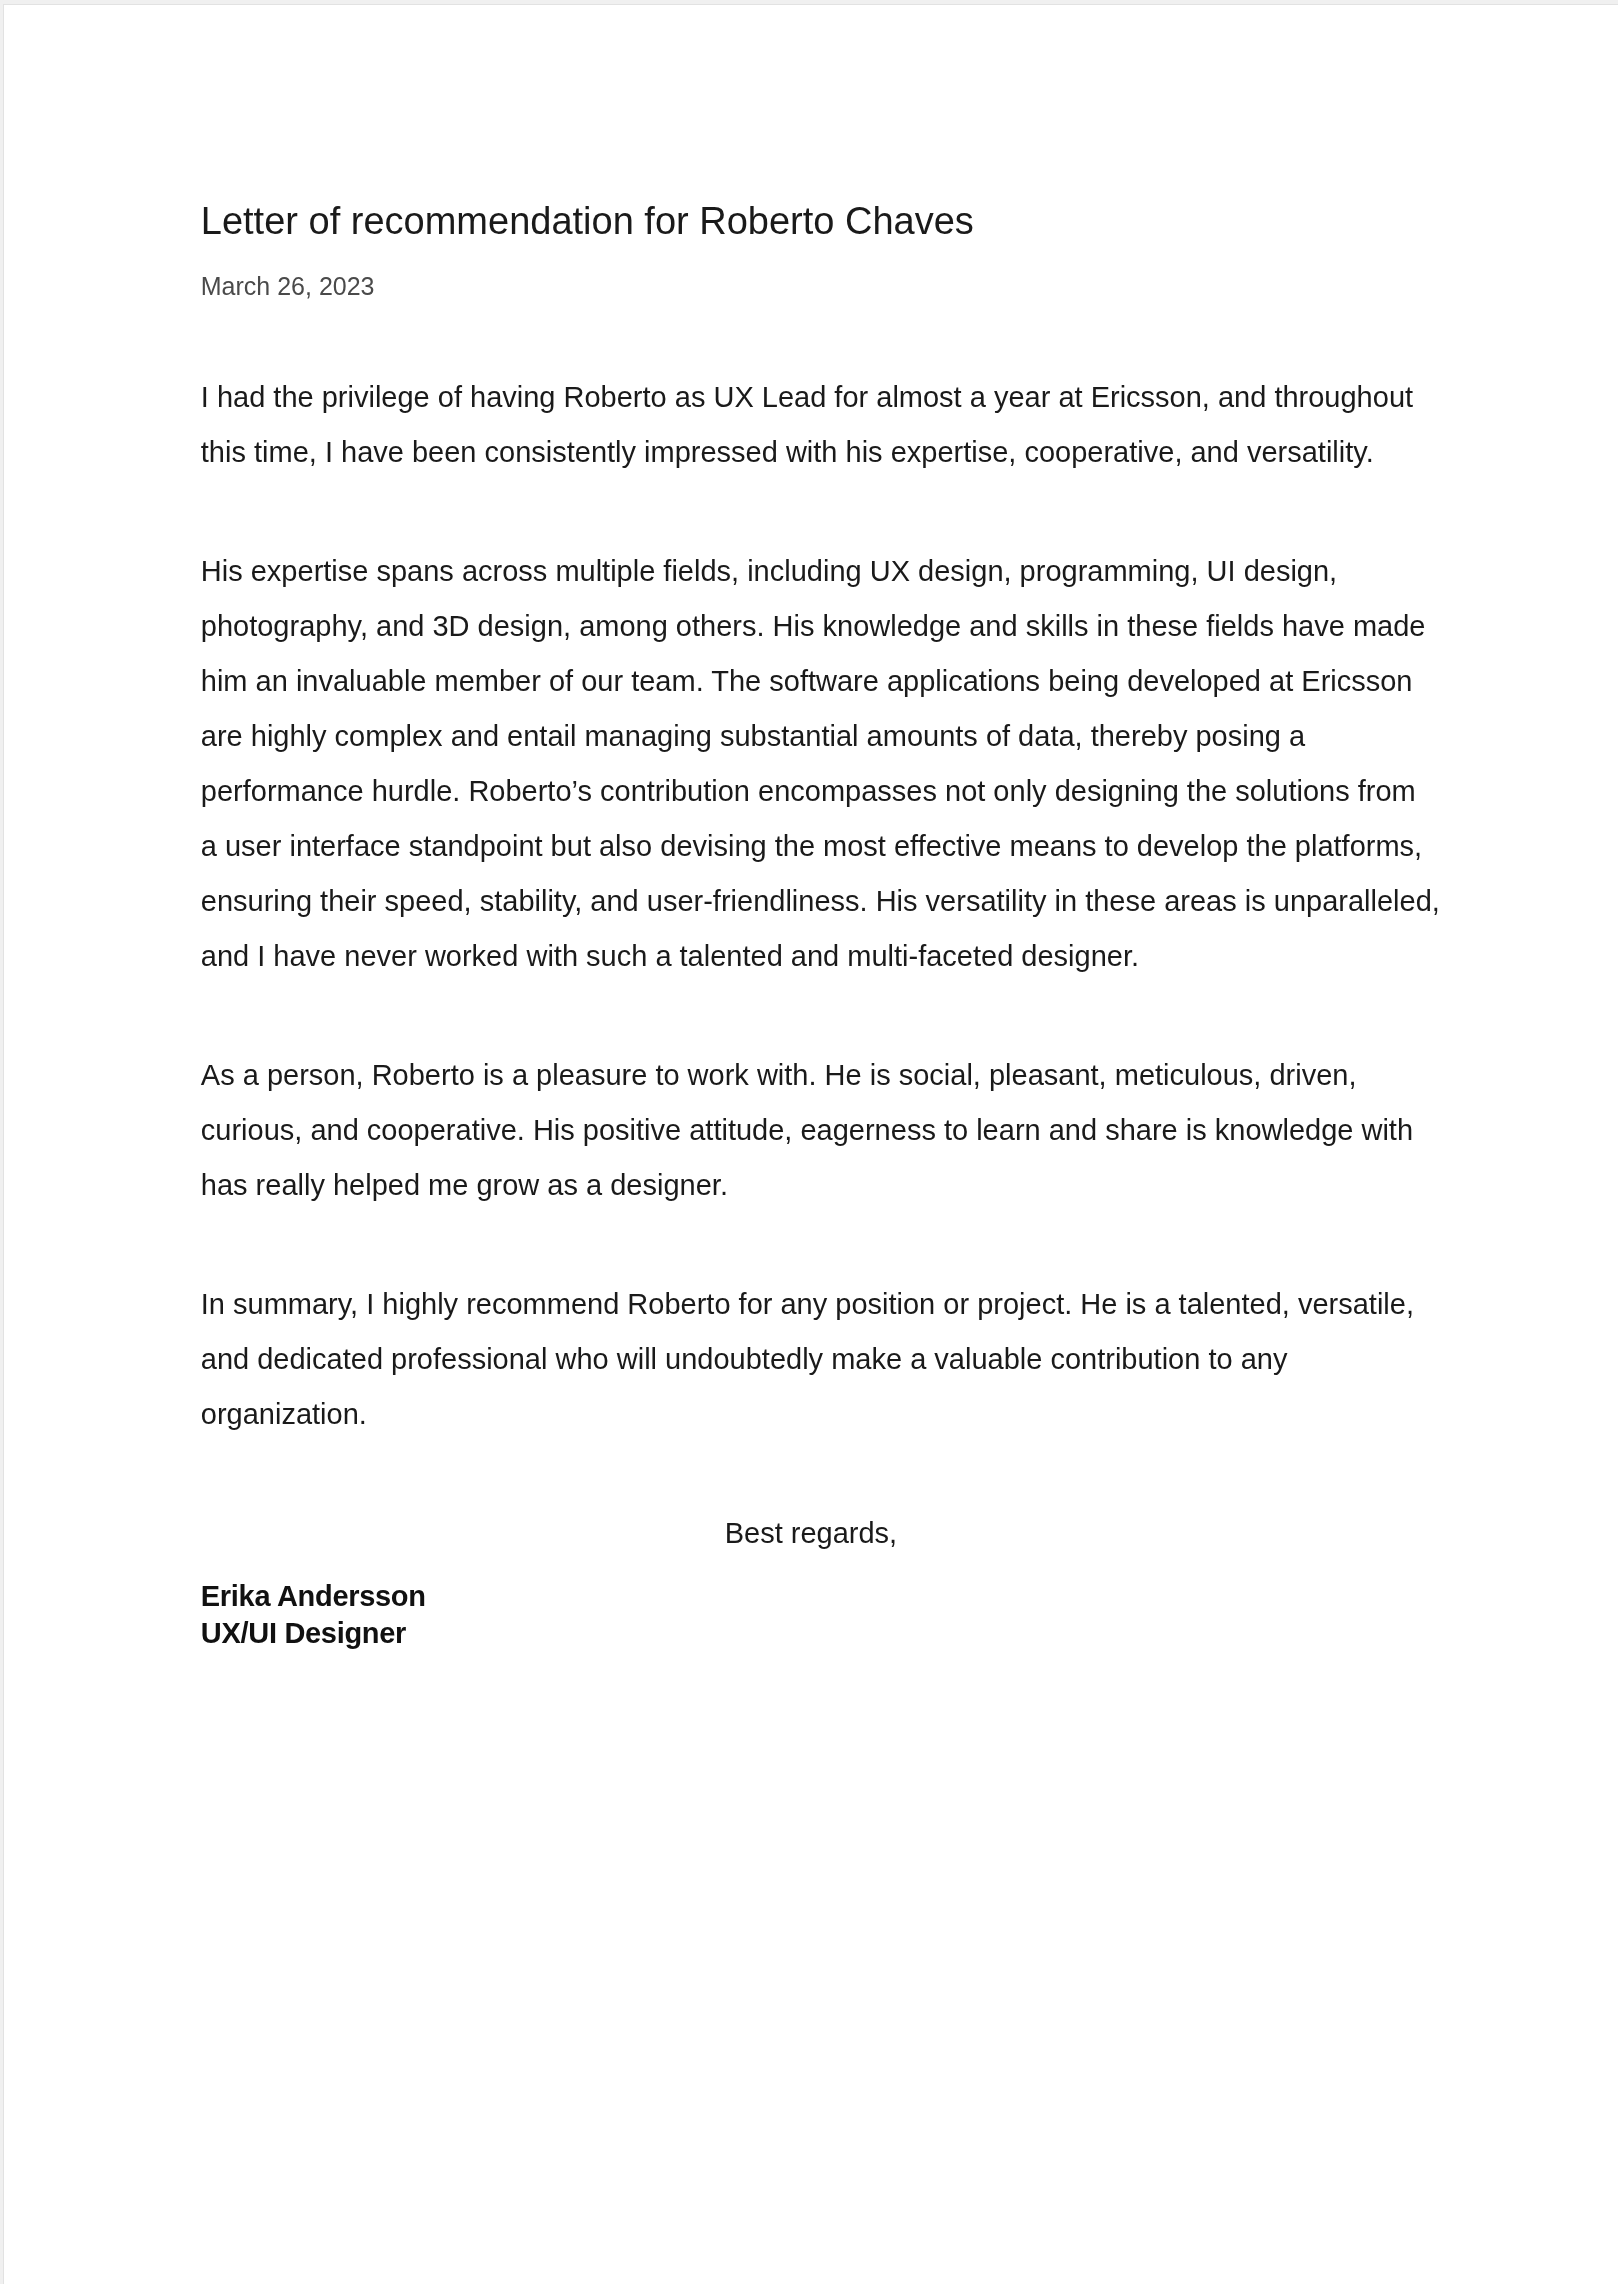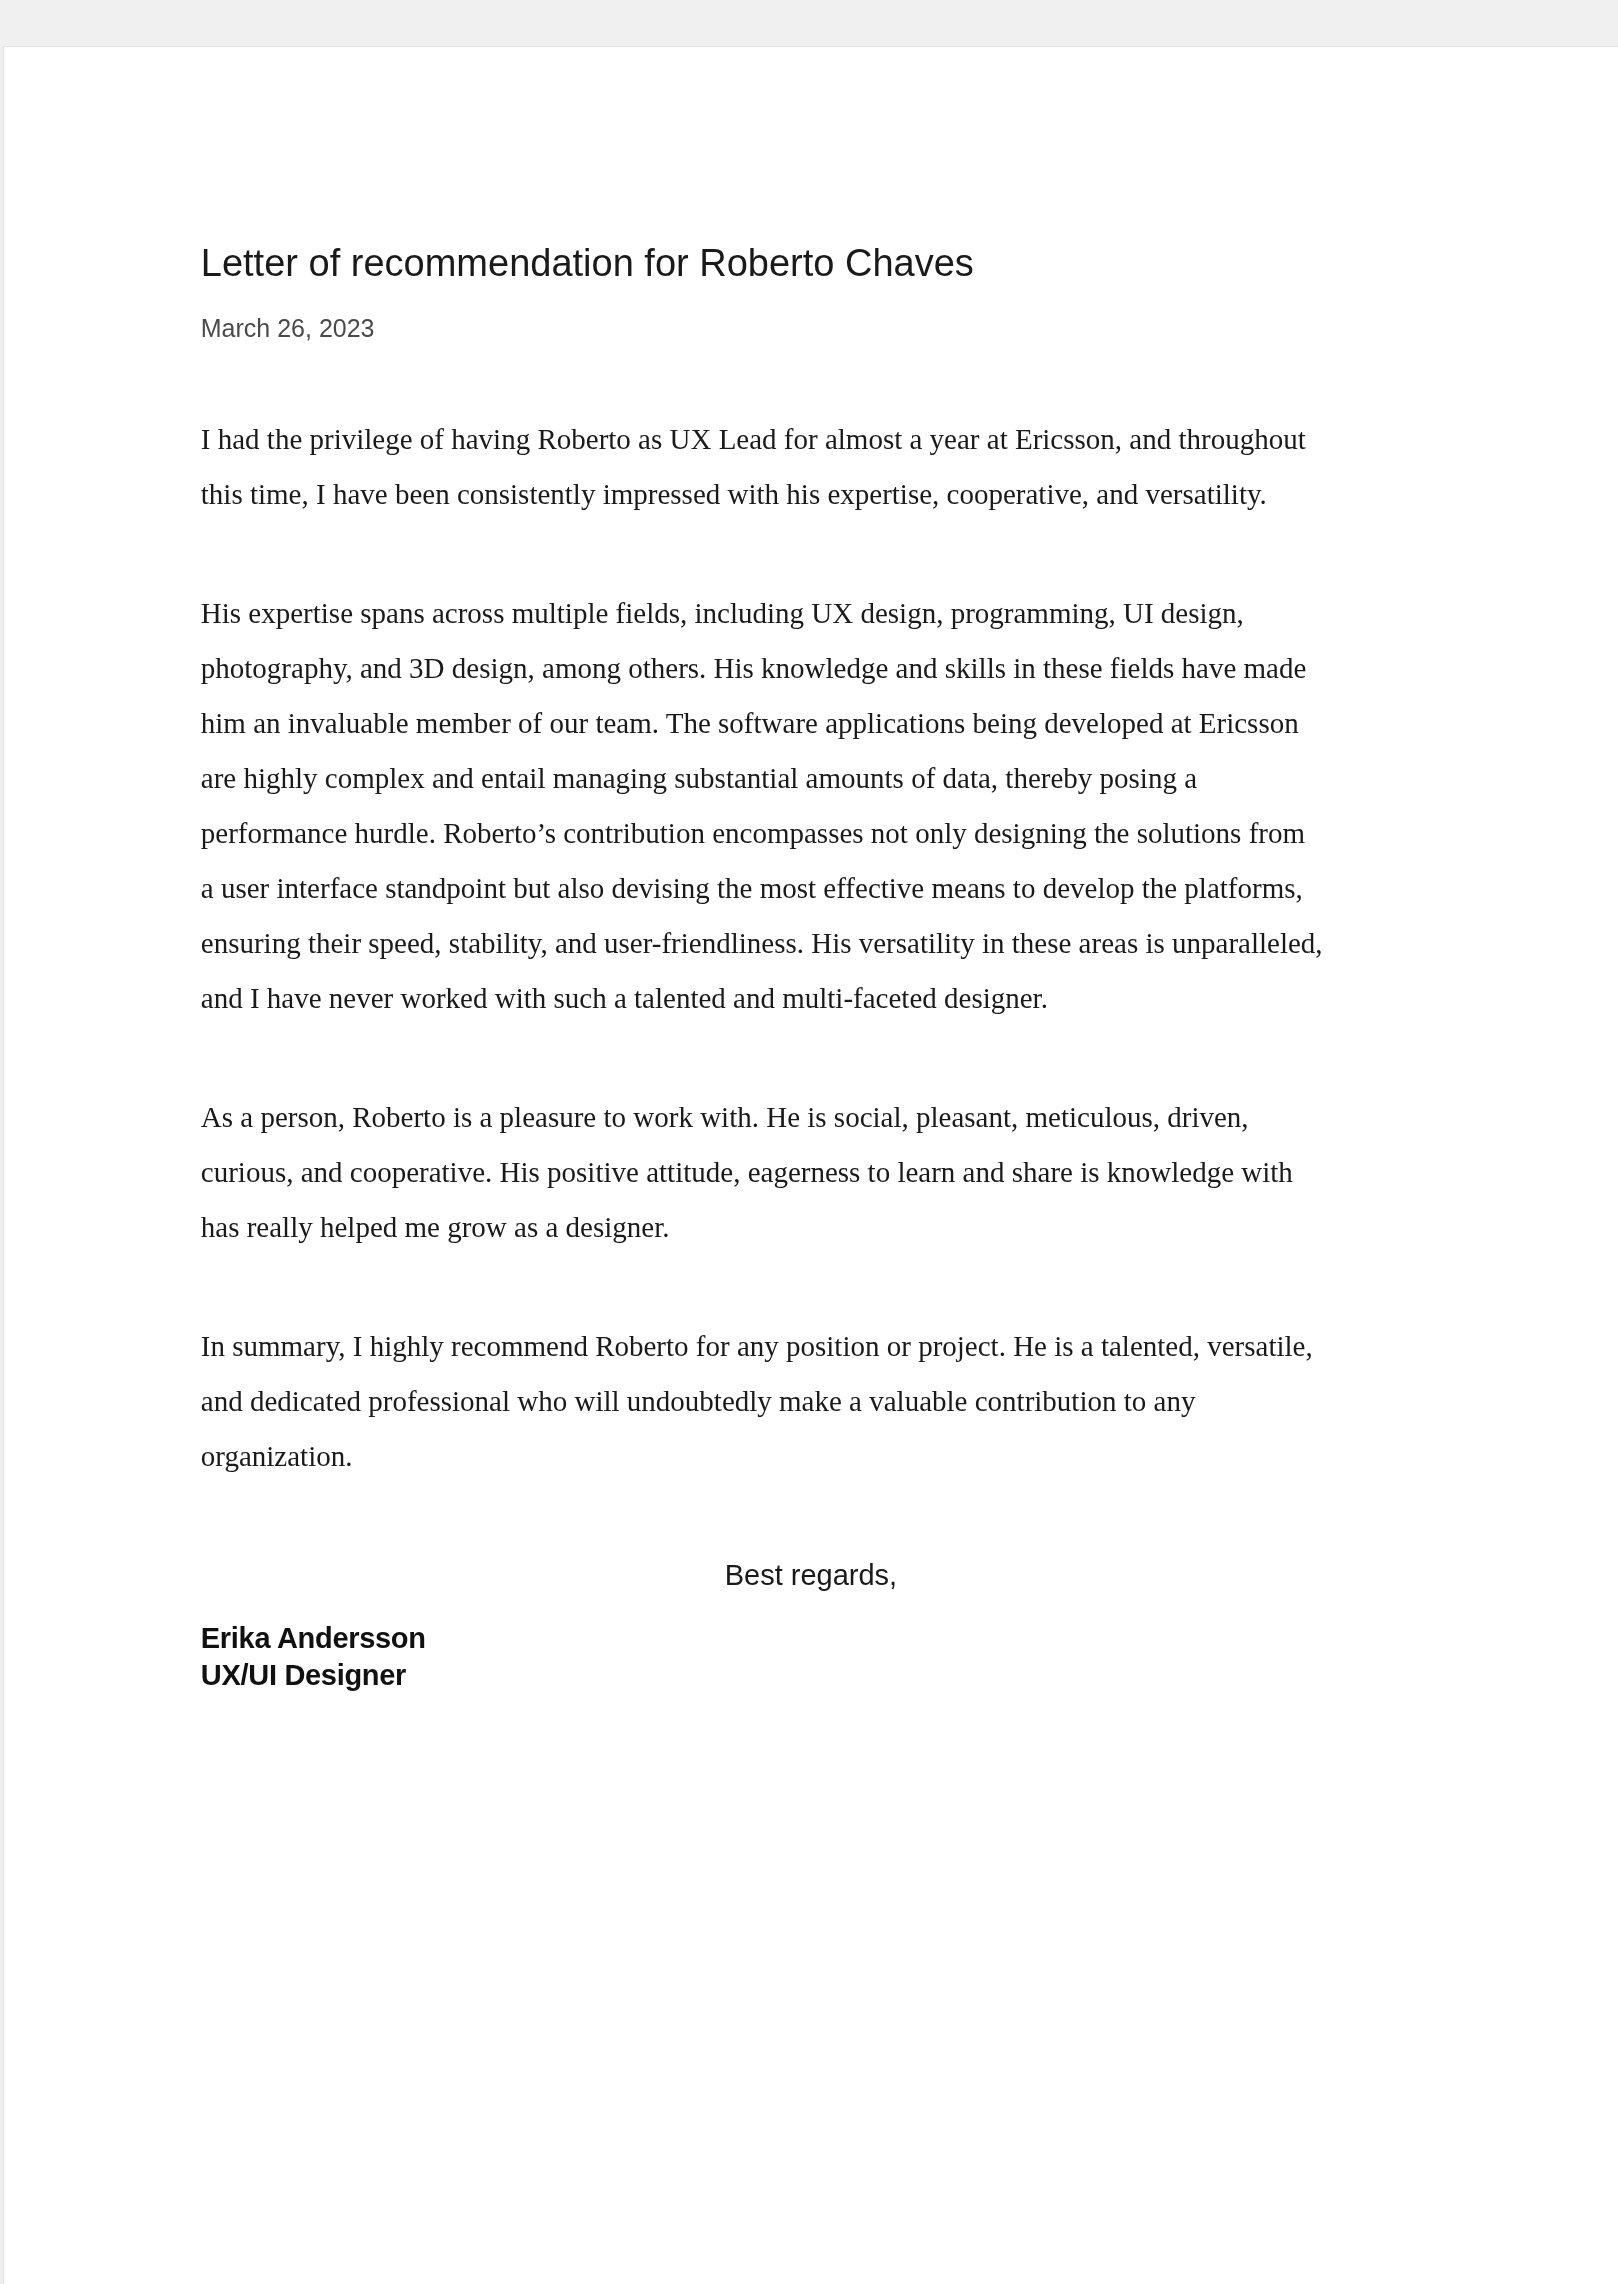--- a/index.html
+++ b/index.html
@@ -16,21 +16,20 @@
   }
   .page {
     position: absolute;
     top: 4.2px;
     left: 2.8px;
     right: 0;
     bottom: 0;
     background: var(--page, #ffffff);
     border-top: 0.7px solid #e2e2e2;
     border-left: 0.7px solid #e2e2e2;
-    margin-top: 42px;
   }
   .content {
     padding: 193px 197px 0 197px;
     color: var(--text, #1a1a1a);
   }
   .title {
     font-size: 38px;
     line-height: 46px;
     font-weight: 400;
     margin: 0;
@@ -41,21 +40,20 @@
     margin-top: 25px;
     font-size: 25px;
     line-height: 35px;
     color: var(--muted, #4a4a4a);
   }
   .paragraphs {
     margin-top: 66px;
   }
   .paragraph {
     margin: 0 0 64px 0;
-    font-family: Liberation Serif, serif;
   }
   .paragraph-line {
     font-size: 29px;
     line-height: 55px;
     white-space: nowrap;
     color: var(--text, #1a1a1a);
   }
   .closing {
     font-size: 29px;
     line-height: 55px;

